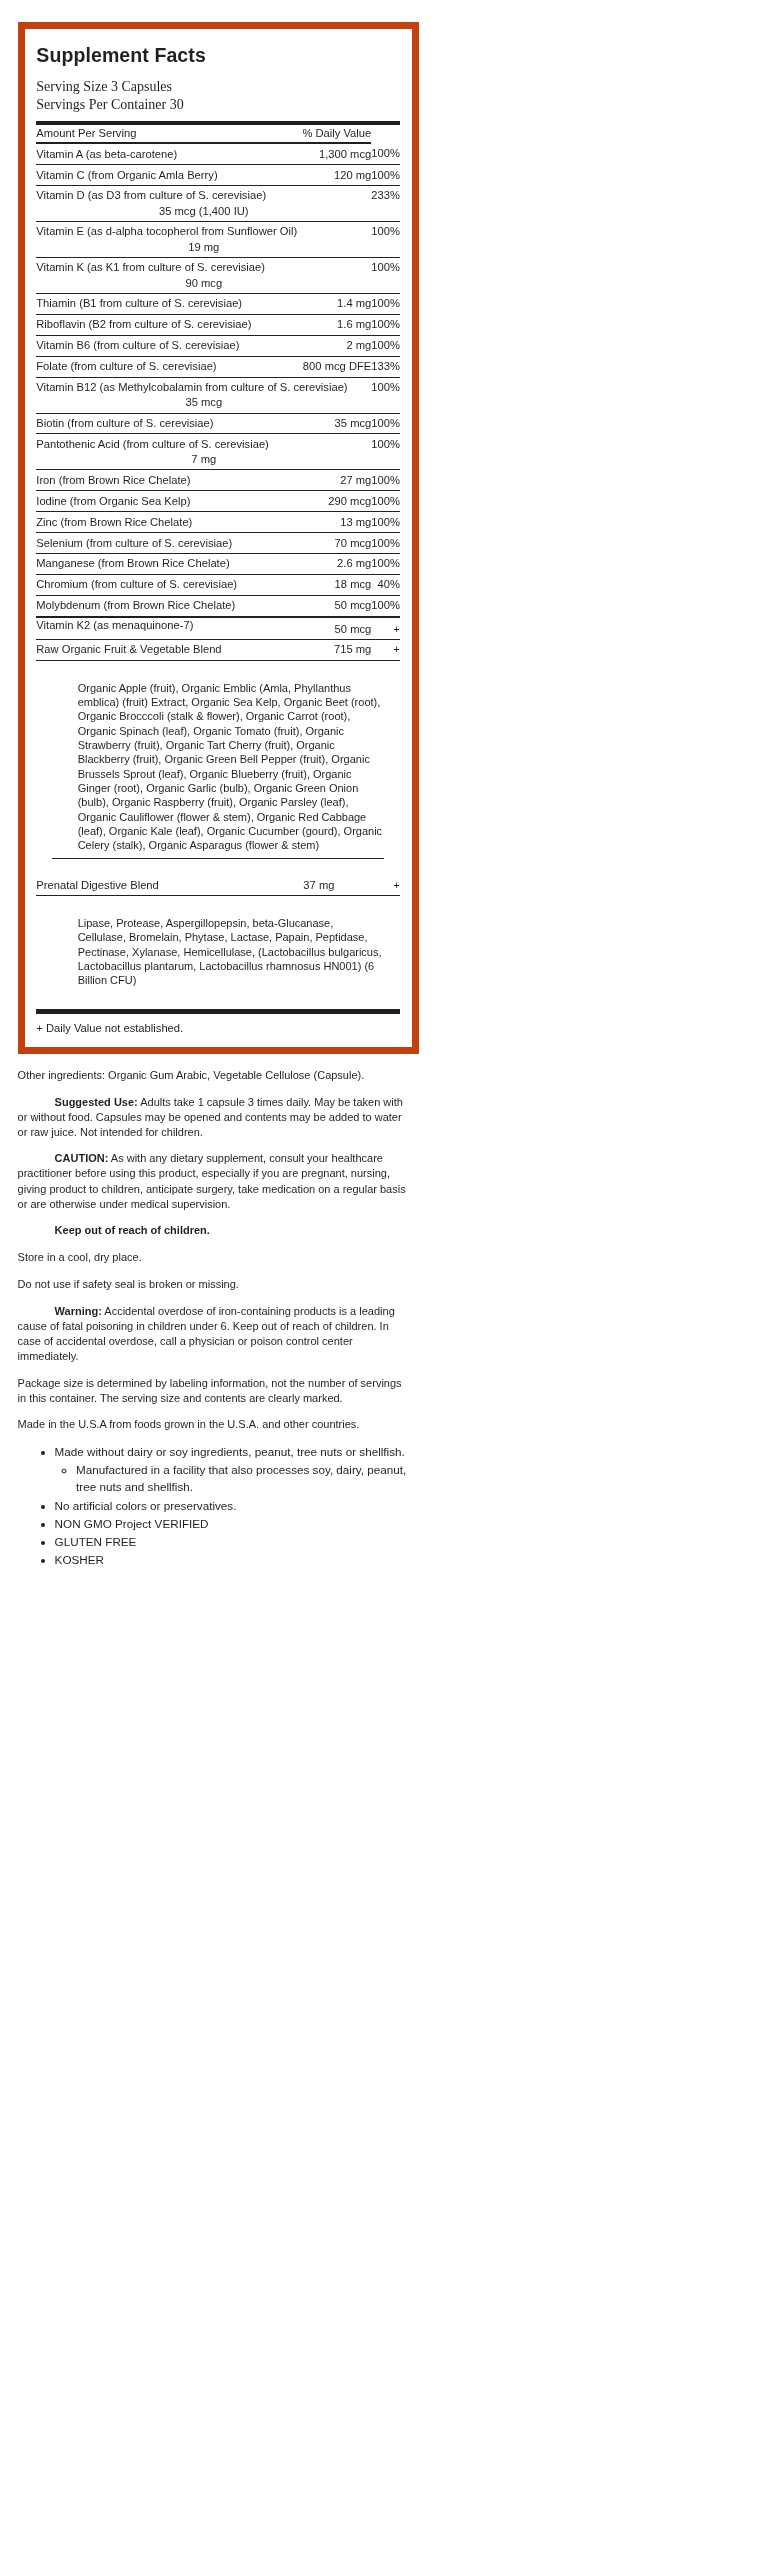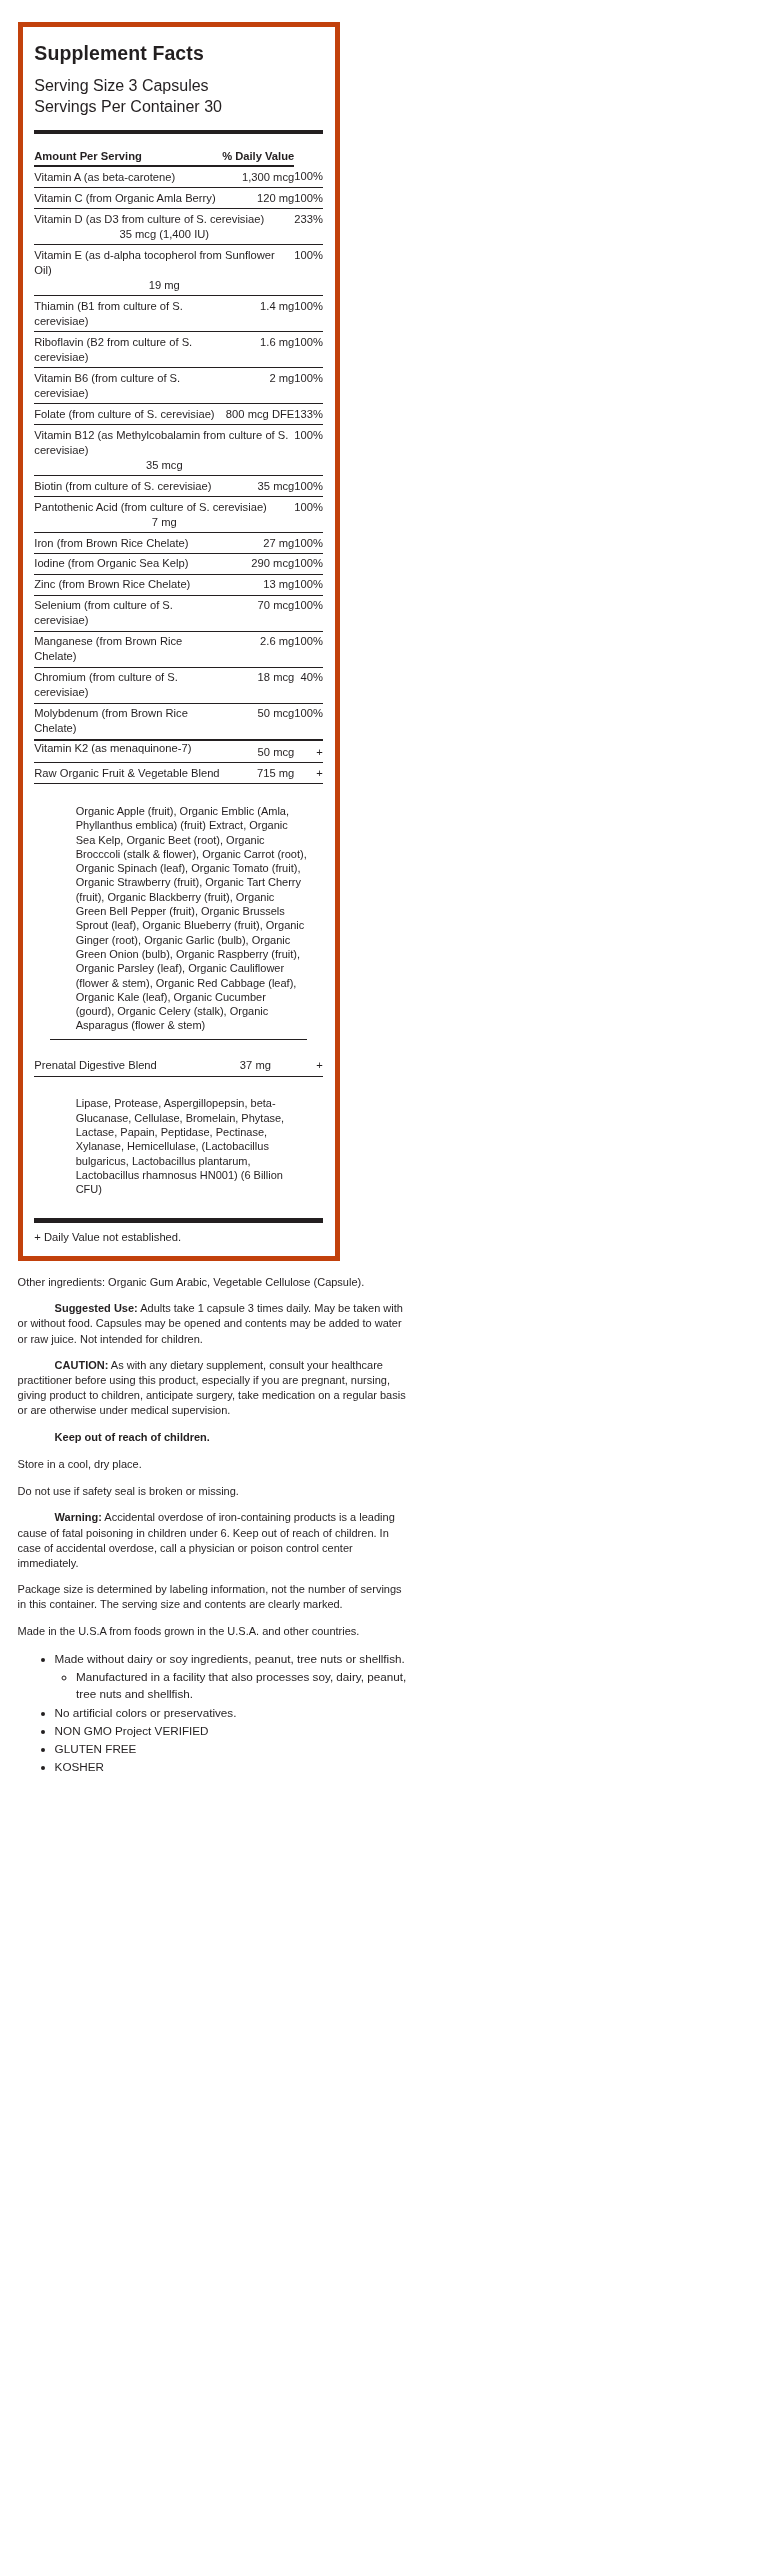--- a/index.html
+++ b/index.html
@@ -16,60 +16,61 @@
   }
   .page {
     width: 782px;
     position: relative;
     padding: 0;
   }
 
   
   .sf-panel {
     margin: 21.5px 11.7px 0 17.6px;
-    border: 5px solid #c2410c;
+    border: 7px solid #c2410c;
     padding: 0;
-    width: 322px;
+    width: 401px;
     box-sizing: border-box;
     background: #fff;
   }
   .sf-inner {
     padding: 9.8px 11.7px 7.8px 11.7px;
   }
   .sf-title {
     font-size: 19.5px;
     font-weight: bold;
     letter-spacing: 0.1px;
     margin: 3.9px 0 9.8px 0;
     color: #231f20;
   }
   .sf-serving {
-    font-size: 16px;
+    font-size: 14px;
     line-height: 1.28;
-    margin-bottom: 13px;
+    margin-bottom: 7px;
+    font-family: Liberation Serif, serif;
   }
   .rule-thick {
     border-top: 4.9px solid #231f20;
     margin: 2.9px 0 0 0;
   }
   table.sf {
     width: 100%;
     border-collapse: collapse;
     font-size: 11.2px;
   }
   table.sf td {
     vertical-align: top;
     padding: 2.4px 0 2.4px 0;
     border-bottom: 1px solid #231f20;
   }
   table.sf tr.hdr td {
-    font-weight: bold;
+    font-weight: normal;
     border-bottom: 2px solid #231f20;
     padding-bottom: 1px;
-    padding-top: 15px;
+    padding-top: 1px;
     margin-top: 24px;
   }
   td.name {
     width: 74%;
     padding-right: 3.9px;
   }
   td.amt {
     width: 26%;
     text-align: right;
     white-space: nowrap;
@@ -178,20 +179,27 @@
         </tr>
 
         <tr>
           <td class="name" colspan="2">
             <span class="nm-line">Vitamin E (as d-alpha tocopherol from Sunflower Oil)</span>
             <span class="nm-line" style="text-align:center;display:block;">19 mg</span>
           </td>
           <td class="dv">100%</td>
         </tr>
 
+        <tr>
+          <td class="name" colspan="2">
+            <span class="nm-line">Vitamin K (as K1 from culture of S. cerevisiae)</span>
+            <span class="nm-line" style="text-align:center;display:block;">90 mcg</span>
+          </td>
+          <td class="dv">100%</td>
+        </tr>
 
         <tr>
           <td class="name3">Thiamin (B1 from culture of S. cerevisiae)</td>
           <td class="amt">1.4 mg</td>
           <td class="dv">100%</td>
         </tr>
 
         <tr>
           <td class="name3">Riboflavin (B2 from culture of S. cerevisiae)</td>
           <td class="amt">1.6 mg</td>

